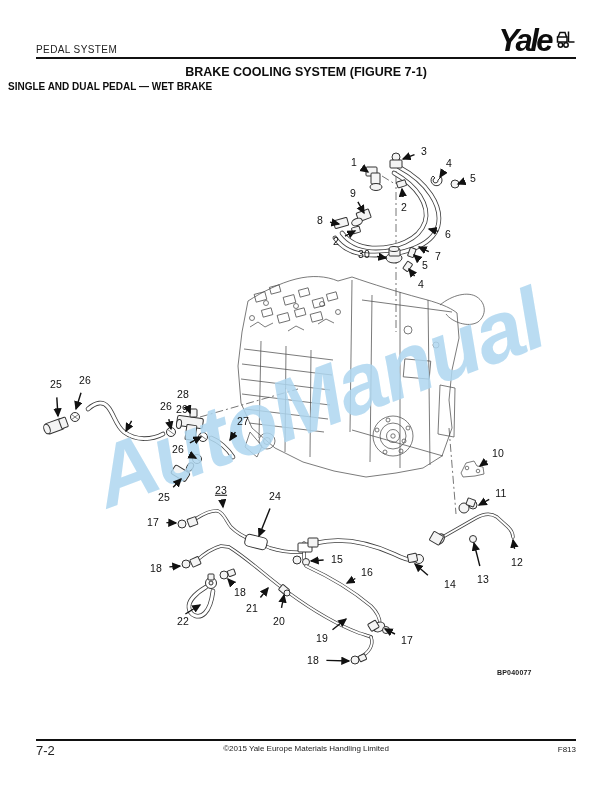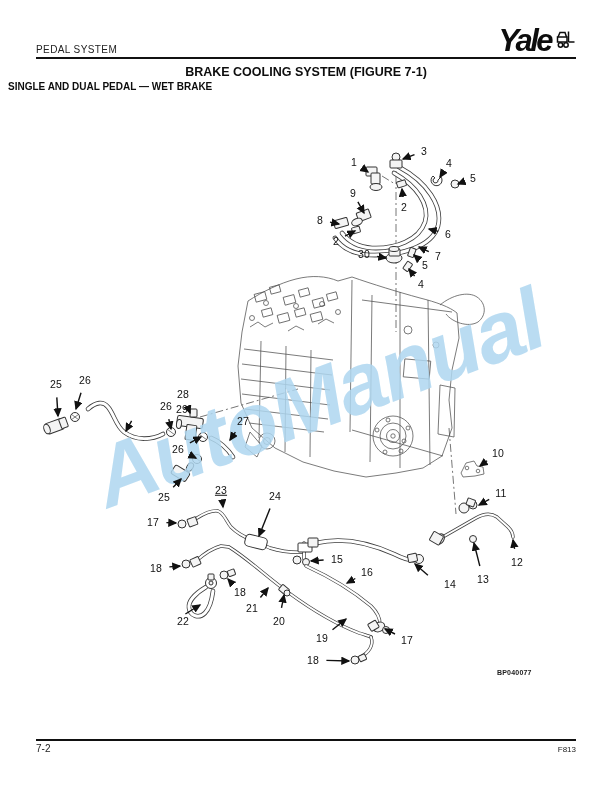--- a/index.html
+++ b/index.html
@@ -29,21 +29,21 @@
   #arrows{position:absolute;left:0;top:0;z-index:3;}
   #arrows line{stroke:#111;stroke-width:1.4px;}
   #callouts{position:absolute;left:0;top:0;width:612px;height:792px;z-index:4;pointer-events:none;}
   .callout{
     position:absolute;transform:translate(-50%,-52%);
     font-size:10.5px;color:#111;letter-spacing:.2px;
   }
   .figure-code{position:absolute;left:497px;top:669px;z-index:4;font-size:7px;font-weight:bold;color:#222;letter-spacing:.2px;}
   
   .ftr-rule{position:absolute;left:36px;top:739px;width:540px;height:2px;background:#111;}
-  .ftr-page{position:absolute;left:36px;top:743px;font-size:10px;color:#222;}
+  .ftr-page{position:absolute;left:36px;top:743px;font-size:13px;color:#222;}
   .ftr-copy{position:absolute;left:0;top:744px;width:612px;text-align:center;font-size:8px;color:#222;}
   .ftr-doc{position:absolute;right:36px;top:745px;font-size:8px;color:#222;}
   
   .t-o{stroke:#3f3f3f;stroke-width:4.6;fill:none;stroke-linecap:round;}
   .t-i{stroke:#ffffff;stroke-width:3;fill:none;stroke-linecap:round;}
   .s-o{stroke:#3f3f3f;stroke-width:3.4;fill:none;stroke-linecap:round;}
   .s-i{stroke:#ffffff;stroke-width:2;fill:none;stroke-linecap:round;}
   .fit{stroke:#333;stroke-width:1;fill:#f4f4f4;}
   .fitw{stroke:#333;stroke-width:1;fill:#ffffff;}
   .eng{stroke:#4f4f4f;stroke-width:.75;fill:none;stroke-linejoin:round;}
@@ -336,15 +336,16 @@
         <div class="callout" style="left: 517px; top: 562px;">12</div>
         <div class="callout" style="left: 483px; top: 579px;">13</div>
         <div class="callout" style="left: 438px; top: 584px; margin-left: 12px;">14</div>
       </div>
 
     <div class="figure-code">BP040077</div>
   </div>
 
   <div class="ftr-rule"></div>
   <div class="ftr-page">7-2</div>
+  <div class="ftr-copy">©2015 Yale Europe Materials Handling Limited</div>
   <div class="ftr-doc">F813</div>
 
 </div>
 
 </body></html>

